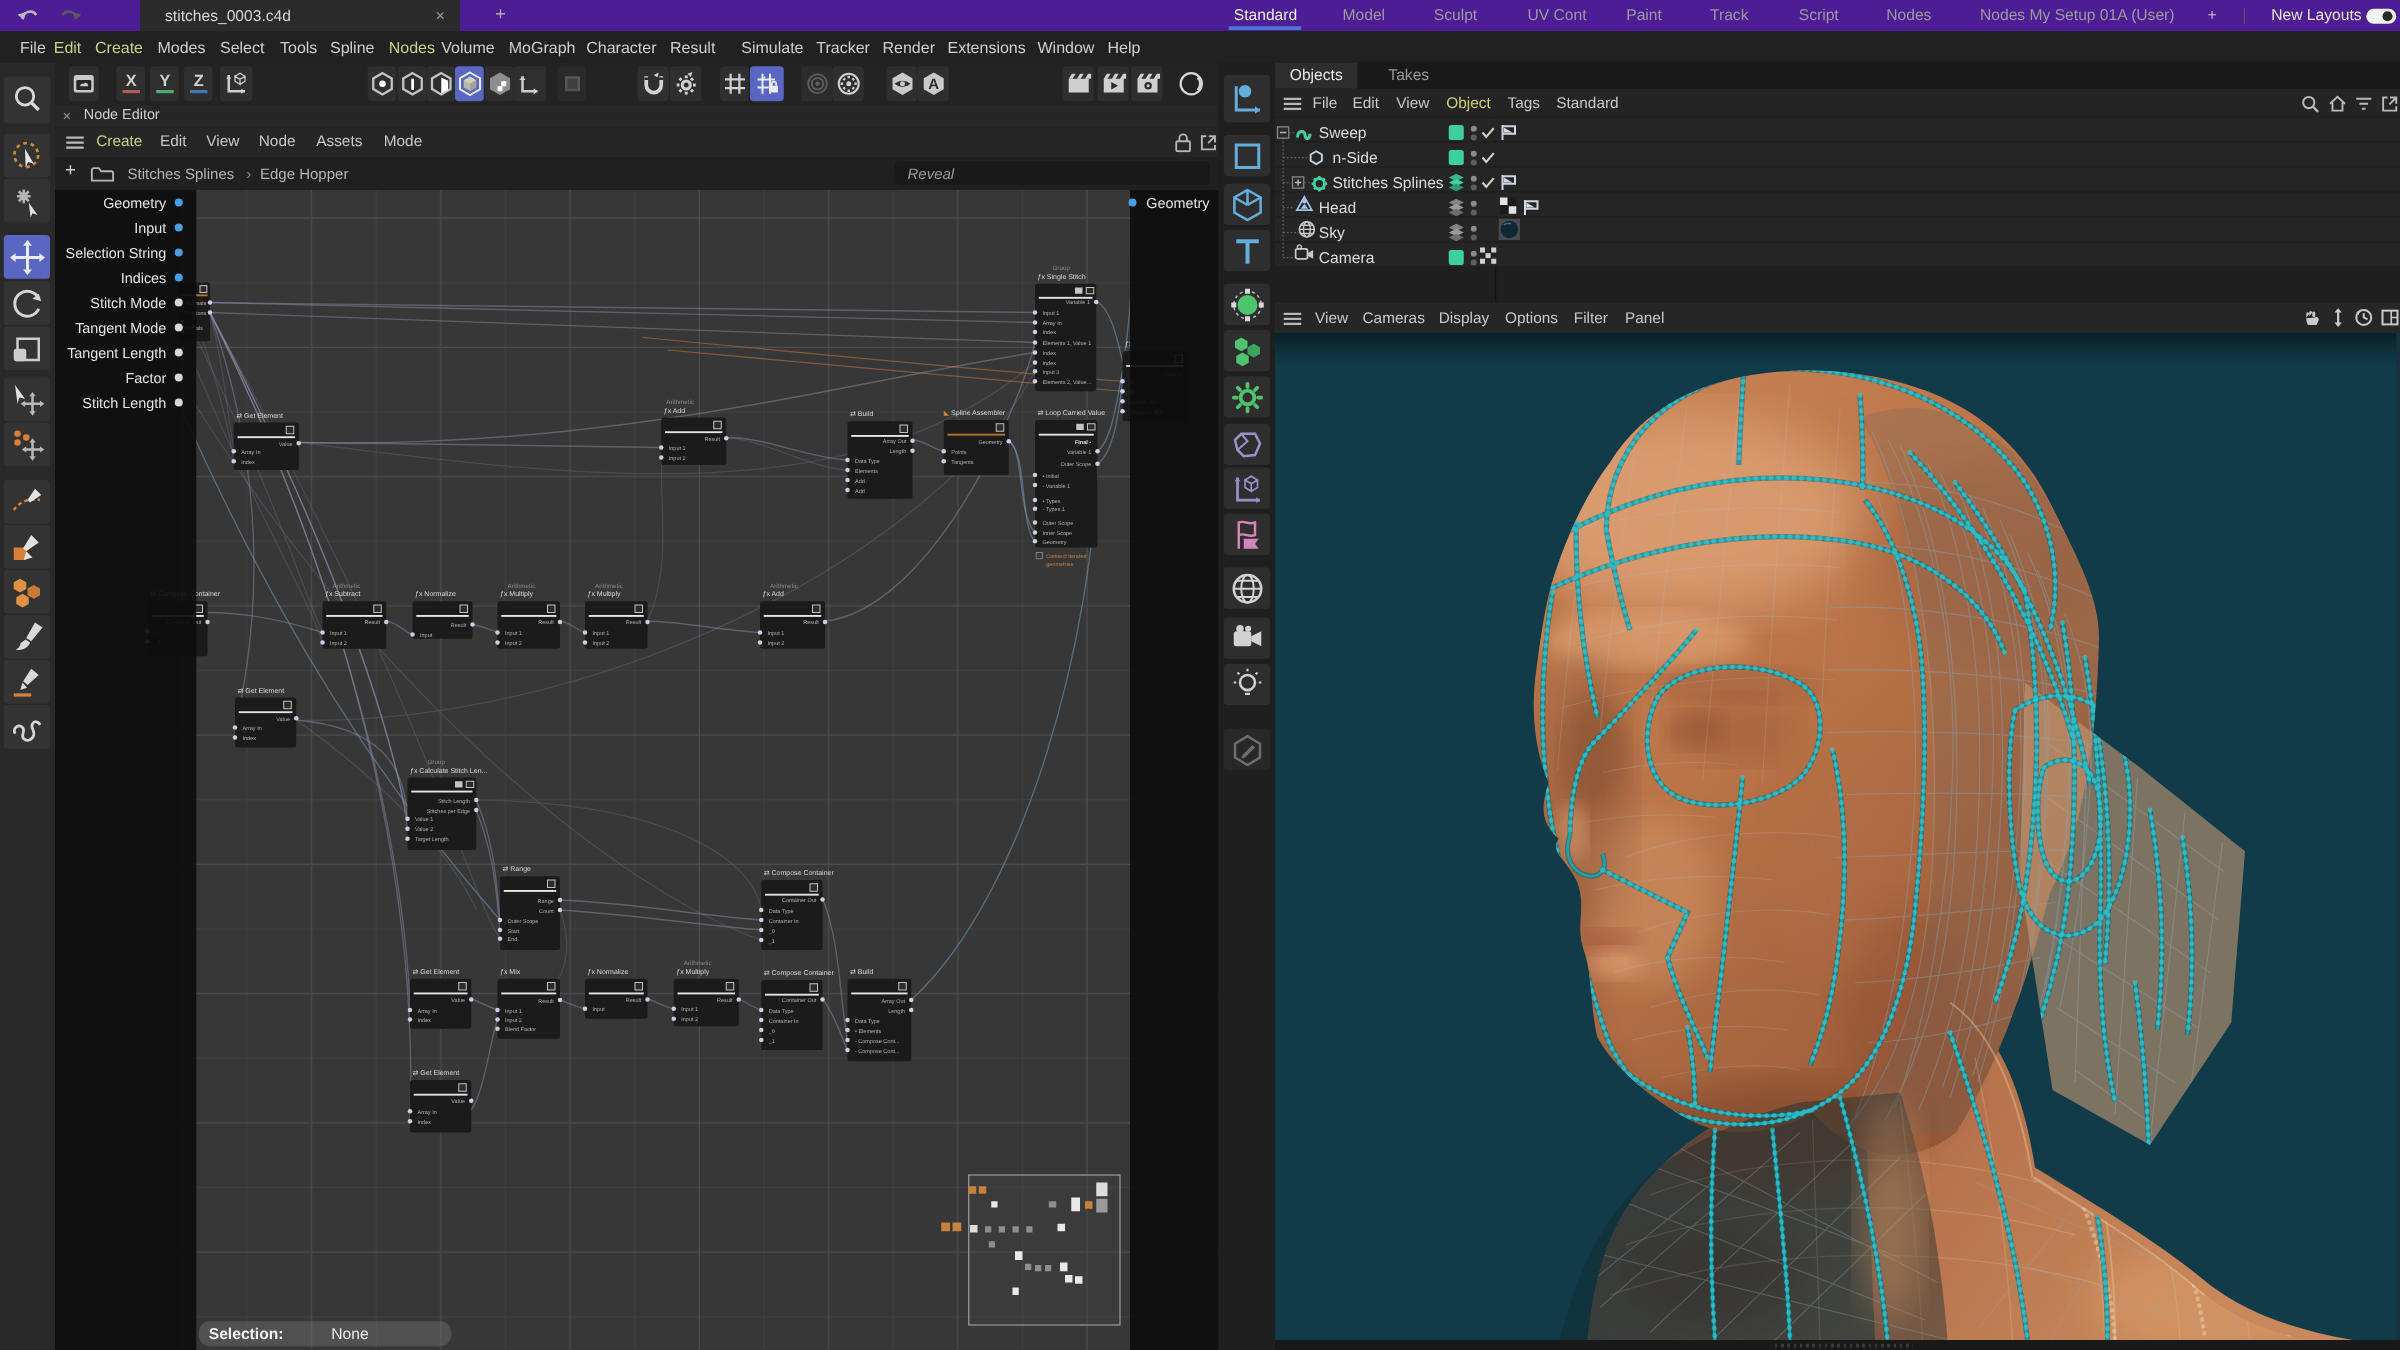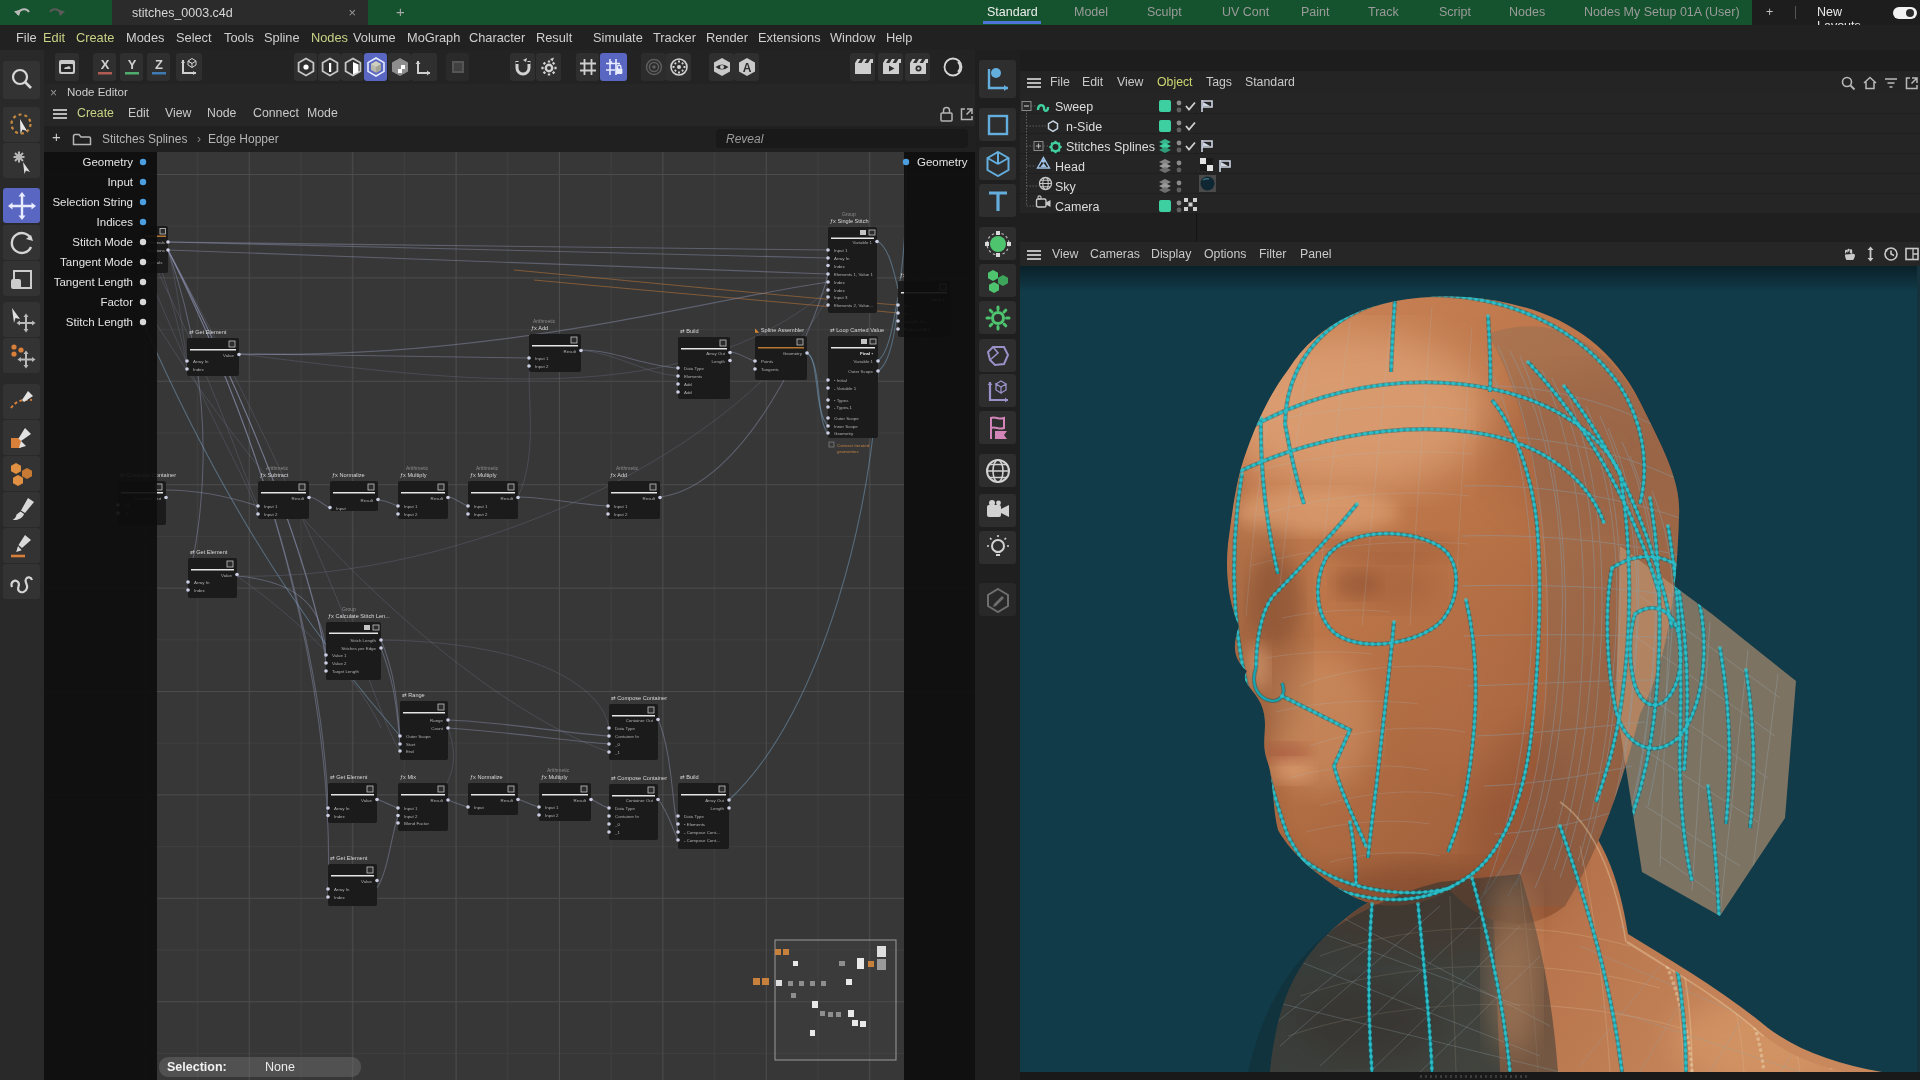--- a/index.html
+++ b/index.html
@@ -1,19 +1,19 @@
 <!DOCTYPE html>
 <html><head><meta charset="utf-8">
 <style>
 *{margin:0;padding:0;box-sizing:border-box}
 html,body{width:1920px;height:1080px;overflow:hidden;background:#1d1d1d;font-family:"Liberation Sans",sans-serif}
 #root{position:relative;width:1920px;height:1080px}
 .abs{position:absolute}
 
-#topbar{left:0;top:0;width:1752px;height:25px;background:#14532d}
+#topbar{left:0;top:0;width:1920px;height:25px;background:#4c1d95}
 #filetab{left:112px;top:0;width:256px;height:25px;background:#2b2b2b;color:#d6d6d6;font-size:12.5px;display:flex;align-items:center;justify-content:flex-start;padding-left:20px;gap:30px}
 .laytab{font-size:12.5px;color:#9b9b9b;position:absolute;top:5px}
 
 #menubar{left:0;top:25px;width:1920px;height:25px;background:#212121;display:flex;align-items:center;color:#cfcfcf;font-size:12.8px}
 #menubar span{margin:0 0}
 
 #toolbar{left:44px;top:50px;width:931px;height:34px;background:#232323}
 .tcell{position:absolute;top:3px;width:23px;height:28px;background:#2f2f2f;border-radius:3px;display:flex;align-items:center;justify-content:center}
 
 #leftbar{left:0;top:50px;width:44px;height:1030px;background:#292929}
@@ -375,21 +375,21 @@
 <div class="abs" id="ne-menu">
  <svg class="abs" style="left:8px;top:6px" width="16" height="12">
         <g stroke="#b9b9b9" stroke-width="1.8">
           <path d="M1,2 h14 M1,6 h14 M1,10 h14"></path>
         </g>
       </svg>
  <span class="abs" style="left:33px;top:4px;color:#c9d285">Create</span>
  <span class="abs" style="left:84px;top:4px">Edit</span>
  <span class="abs" style="left:121px;top:4px">View</span>
  <span class="abs" style="left:163px;top:4px">Node</span>
- <span class="abs" style="left:209px;top:4px">Connect</span>
+ <span class="abs" style="left:209px;top:4px">Assets</span>
  <span class="abs" style="left:263px;top:4px">Mode</span>
  <svg class="abs" style="left:895px;top:4px" width="15" height="16" viewBox="0 0 15 16">
         <rect x="2" y="7" width="11" height="8" rx="1" stroke="#b5b5b5" stroke-width="1.5" fill="none"></rect>
         <path d="M4.5,7 v-2.5 a3,3 0 0 1 6,0 v2.5" stroke="#b5b5b5" stroke-width="1.5" fill="none"></path>
       </svg>
  <svg class="abs" style="left:915px;top:4px" width="16" height="16" viewBox="0 0 16 16">
         <path d="M6,3 H2.5 V13.5 H13 V10" stroke="#b5b5b5" stroke-width="1.5" fill="none"></path>
         <path d="M8,3 h5 v5 M13,3 L7.5,8.5" stroke="#b5b5b5" stroke-width="1.5" fill="none"></path>
       </svg>
 </div>
@@ -1012,20 +1012,24 @@
           </g>
         </svg>
       </div>
  <div class="rcell" style="top:533px;background:#282828">
         <svg width="26" height="26" viewBox="0 0 26 26">
           <path d="M13,2 L23,8 V19 L13,25 L3,19 V8 Z" stroke="#6e6e6e" stroke-width="2" fill="none"></path>
           <path d="M9,17 l8,-8 2,2 -8,8 -3,1 z" fill="#6e6e6e"></path>
         </svg>
       </div>
 </div>
+<div class="abs" id="obj-tabs">
+ <div class="abs" style="left:0;top:0;width:66px;height:21px;background:#2d2d2d;color:#e8e8e8;font-size:12.5px;text-align:center;line-height:21px">Objects</div>
+ <div class="abs" style="left:77px;top:0;width:60px;height:21px;color:#979797;font-size:12.5px;text-align:center;line-height:21px">Takes</div>
+</div>
 <div class="abs" id="obj-menu">
  <svg class="abs" style="left:6px;top:6px" width="16" height="12">
         <g stroke="#b9b9b9" stroke-width="1.8">
           <path d="M1,2 h14 M1,6 h14 M1,10 h14"></path>
         </g>
       </svg>
  <span class="abs" style="left:30px;top:4px">File</span>
  <span class="abs" style="left:62px;top:4px">Edit</span>
  <span class="abs" style="left:97px;top:4px">View</span>
  <span class="abs" style="left:137px;top:4px;color:#cdd670">Object</span>

